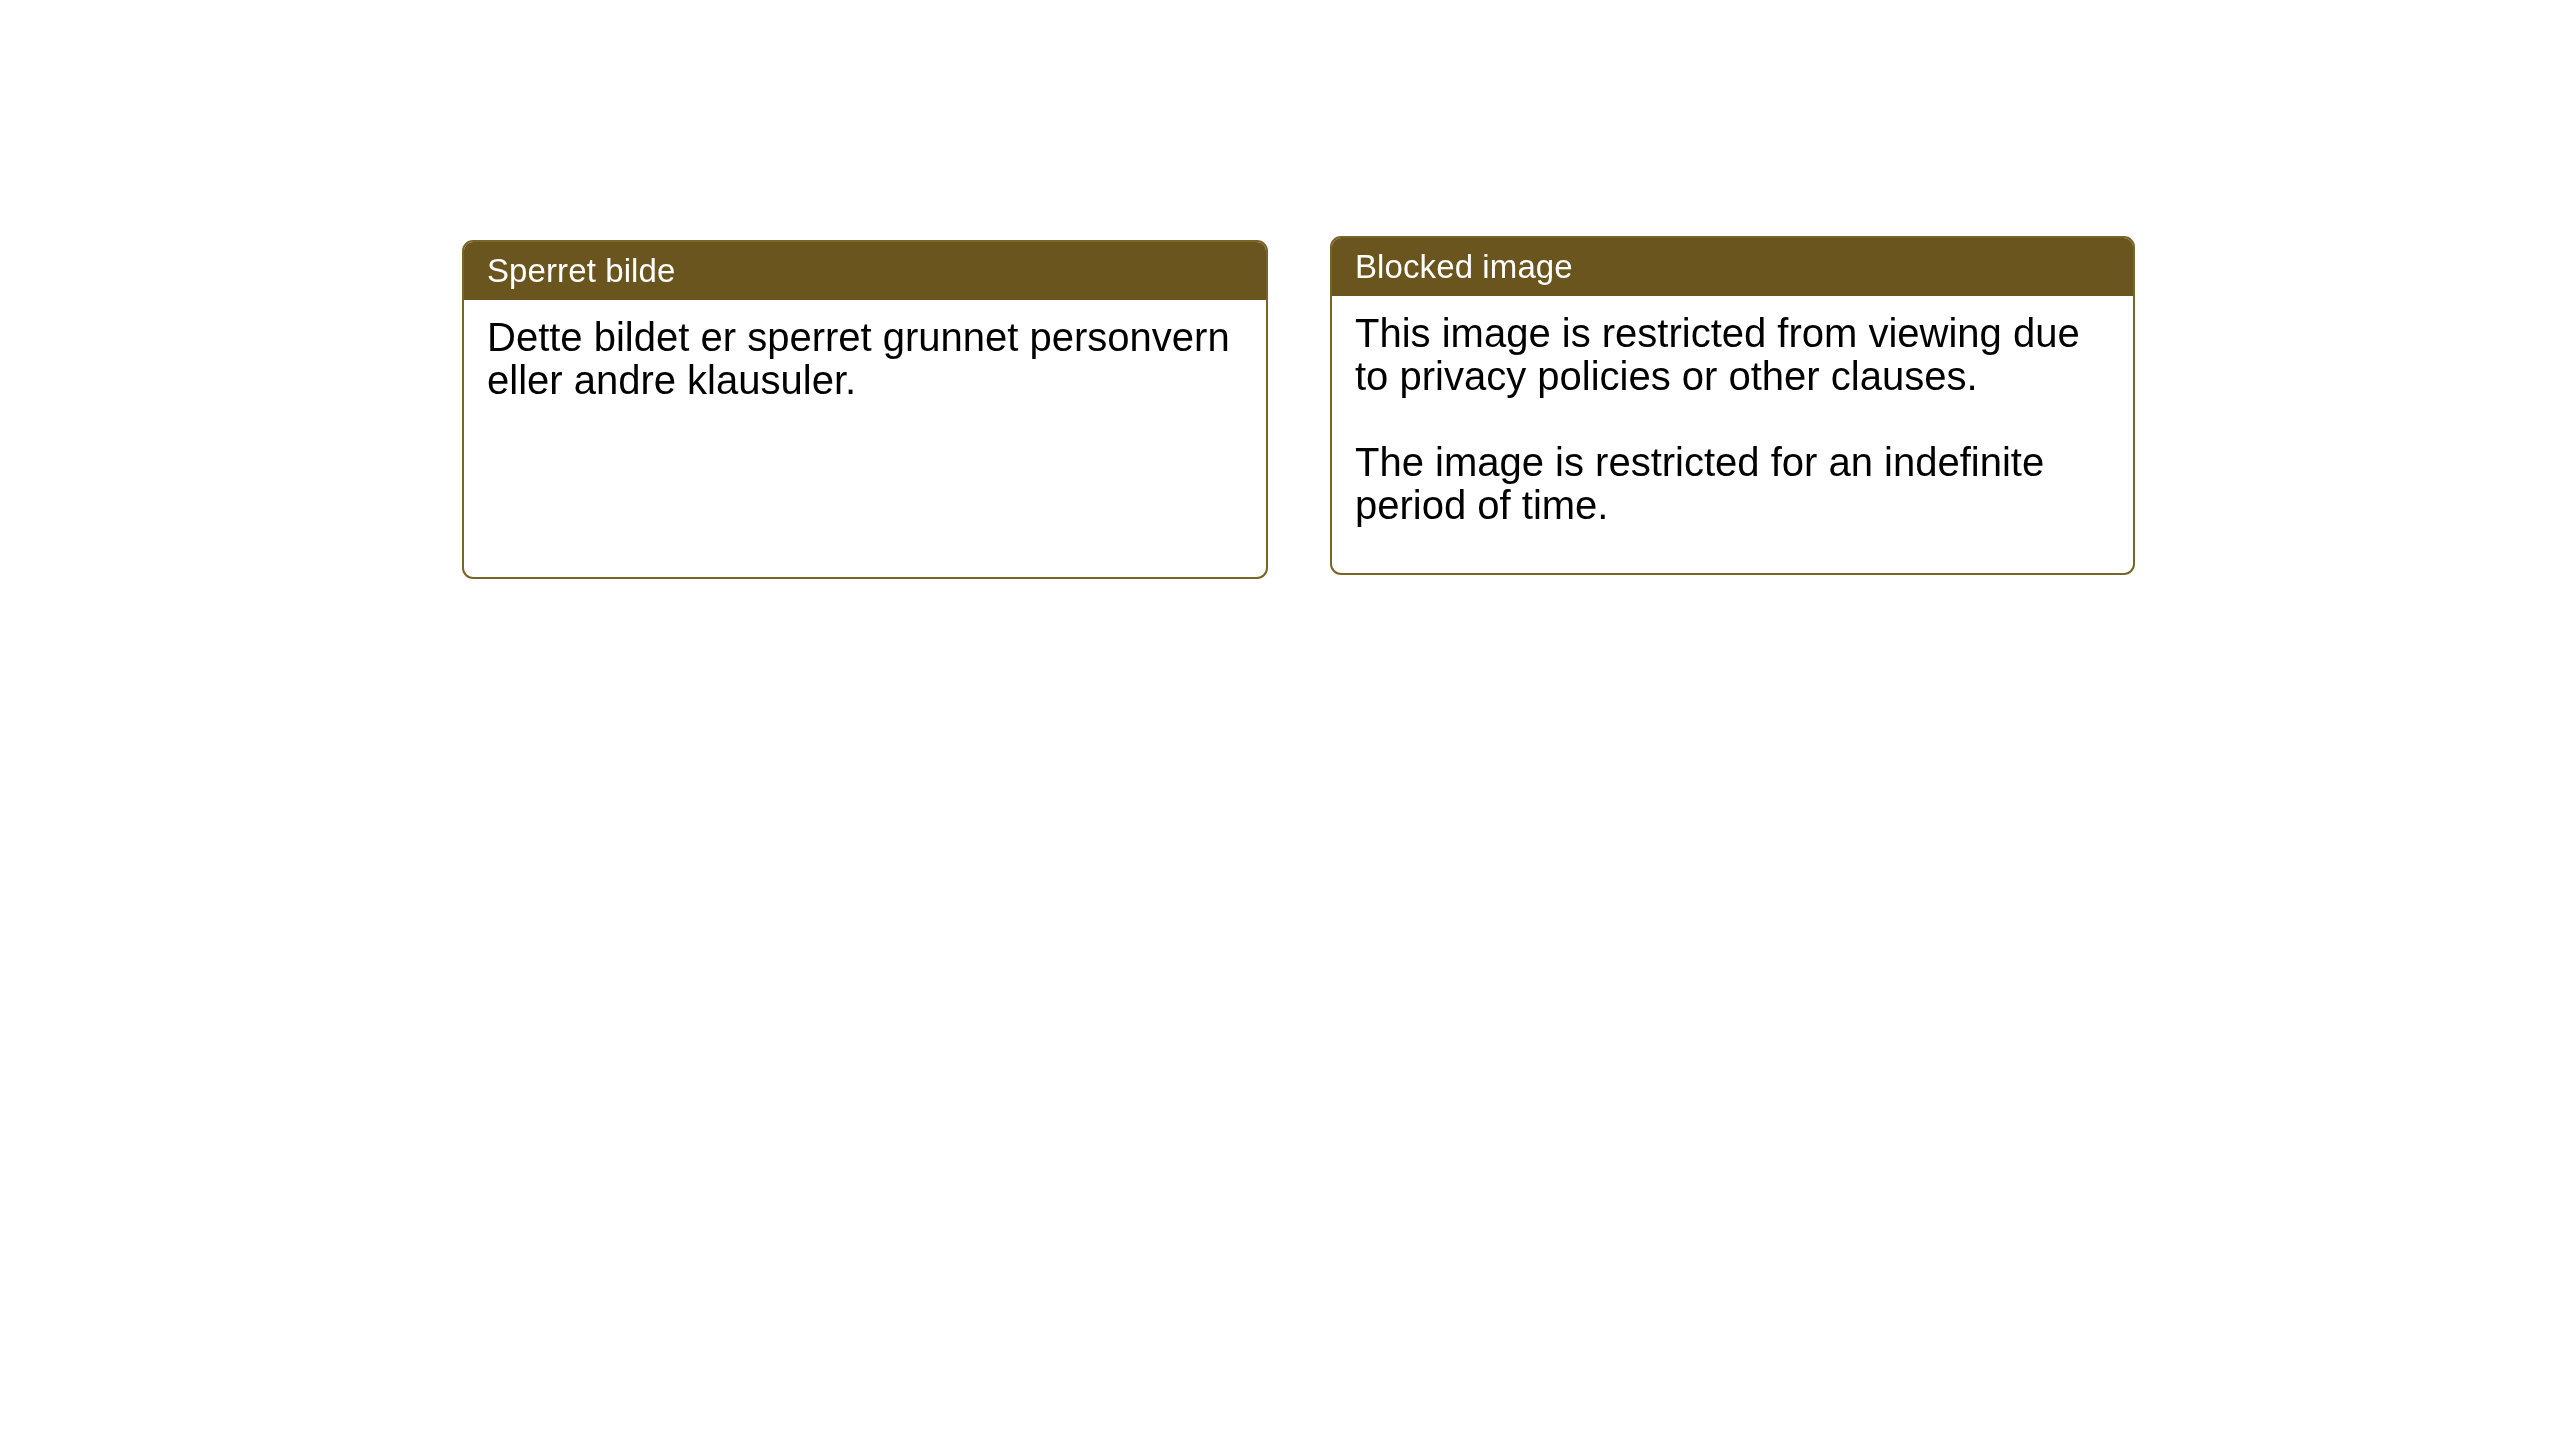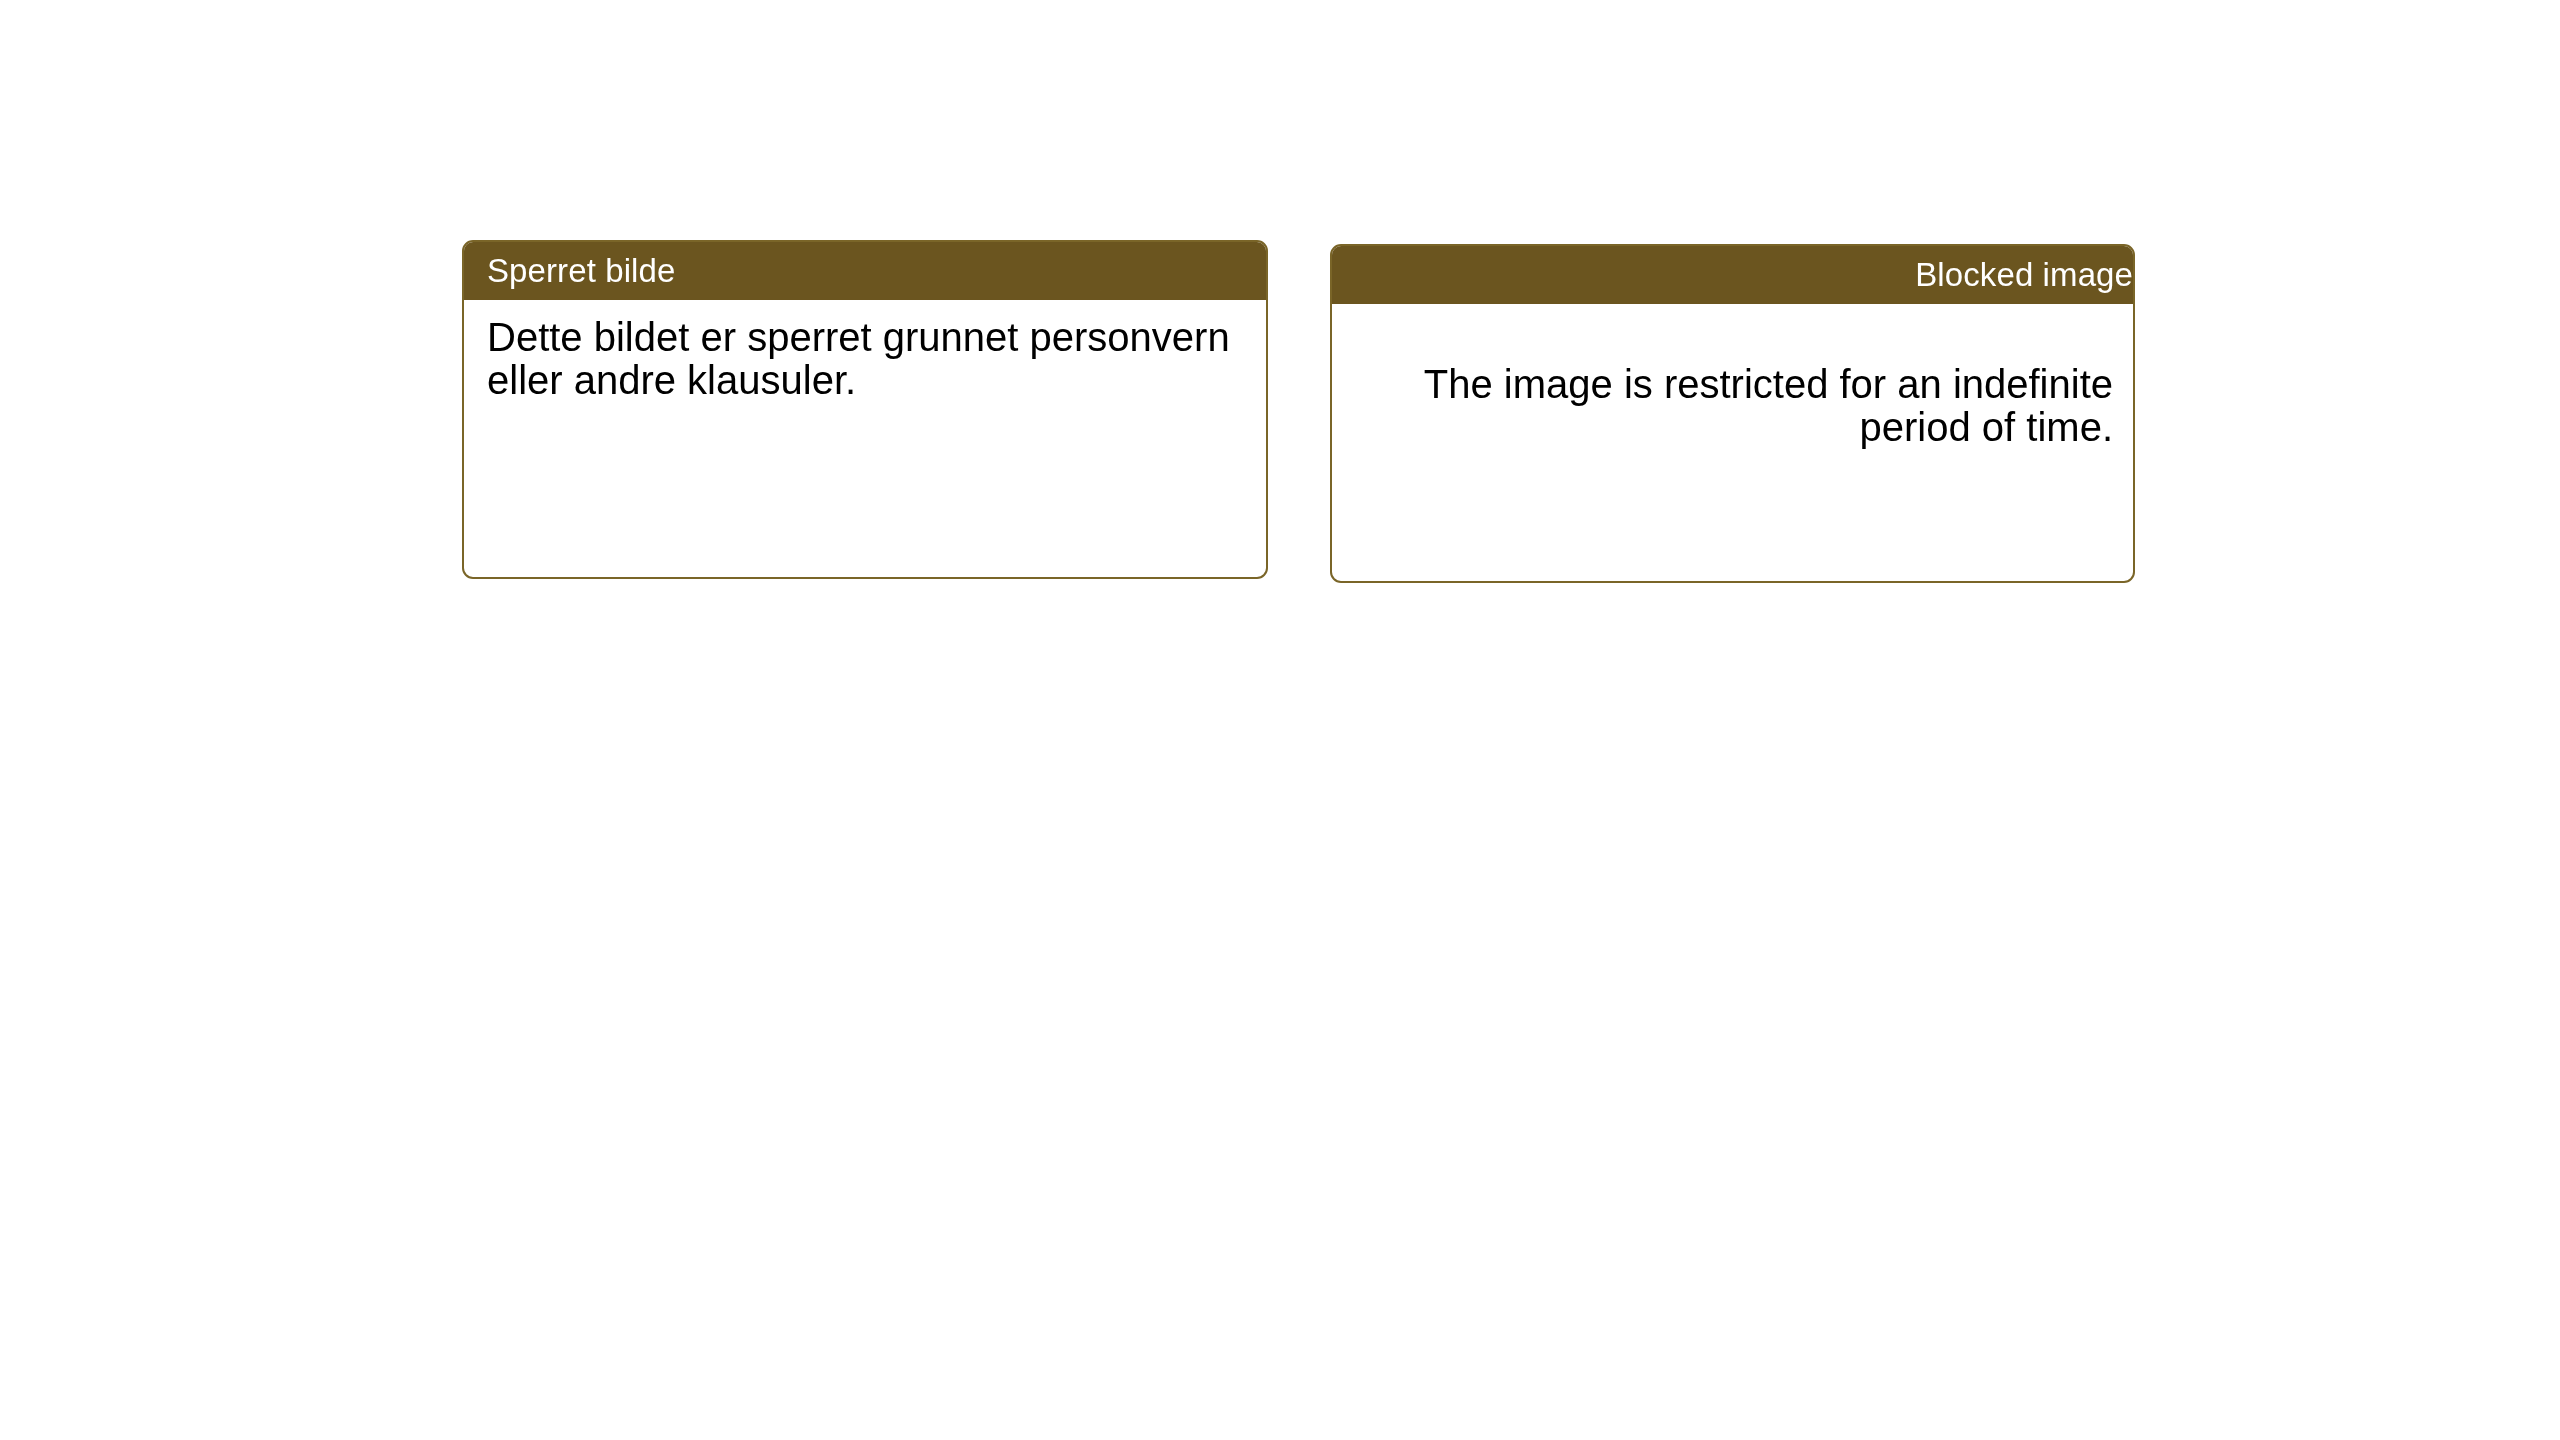--- a/index.html
+++ b/index.html
@@ -68,38 +68,38 @@
   #panel-blocked-image-no {
     left: 450px;
     top: 240px;
     width: 806px;
     height: 339px;
   }
 
   
   #panel-blocked-image-en {
     left: 1318px;
-    top: 244px;
+    top: 236px;
     width: 805px;
     height: 339px;
-    text-align: right;
   }
 </style>
 </head>
 <body>
 
 <div id="stage">
 
   <div class="panel" id="panel-blocked-image-no">
     <div class="panel-header">Sperret bilde</div>
     <div class="panel-body">
       <p>Dette bildet er sperret grunnet personvern eller andre klausuler.</p>
     </div>
   </div>
 
   <div class="panel" id="panel-blocked-image-en">
     <div class="panel-header">Blocked image</div>
     <div class="panel-body">
+      <p>This image is restricted from viewing due to privacy policies or other clauses.</p>
       <p class="spaced">The image is restricted for an indefinite period of time.</p>
     </div>
   </div>
 
 </div>
 
 </body></html>

